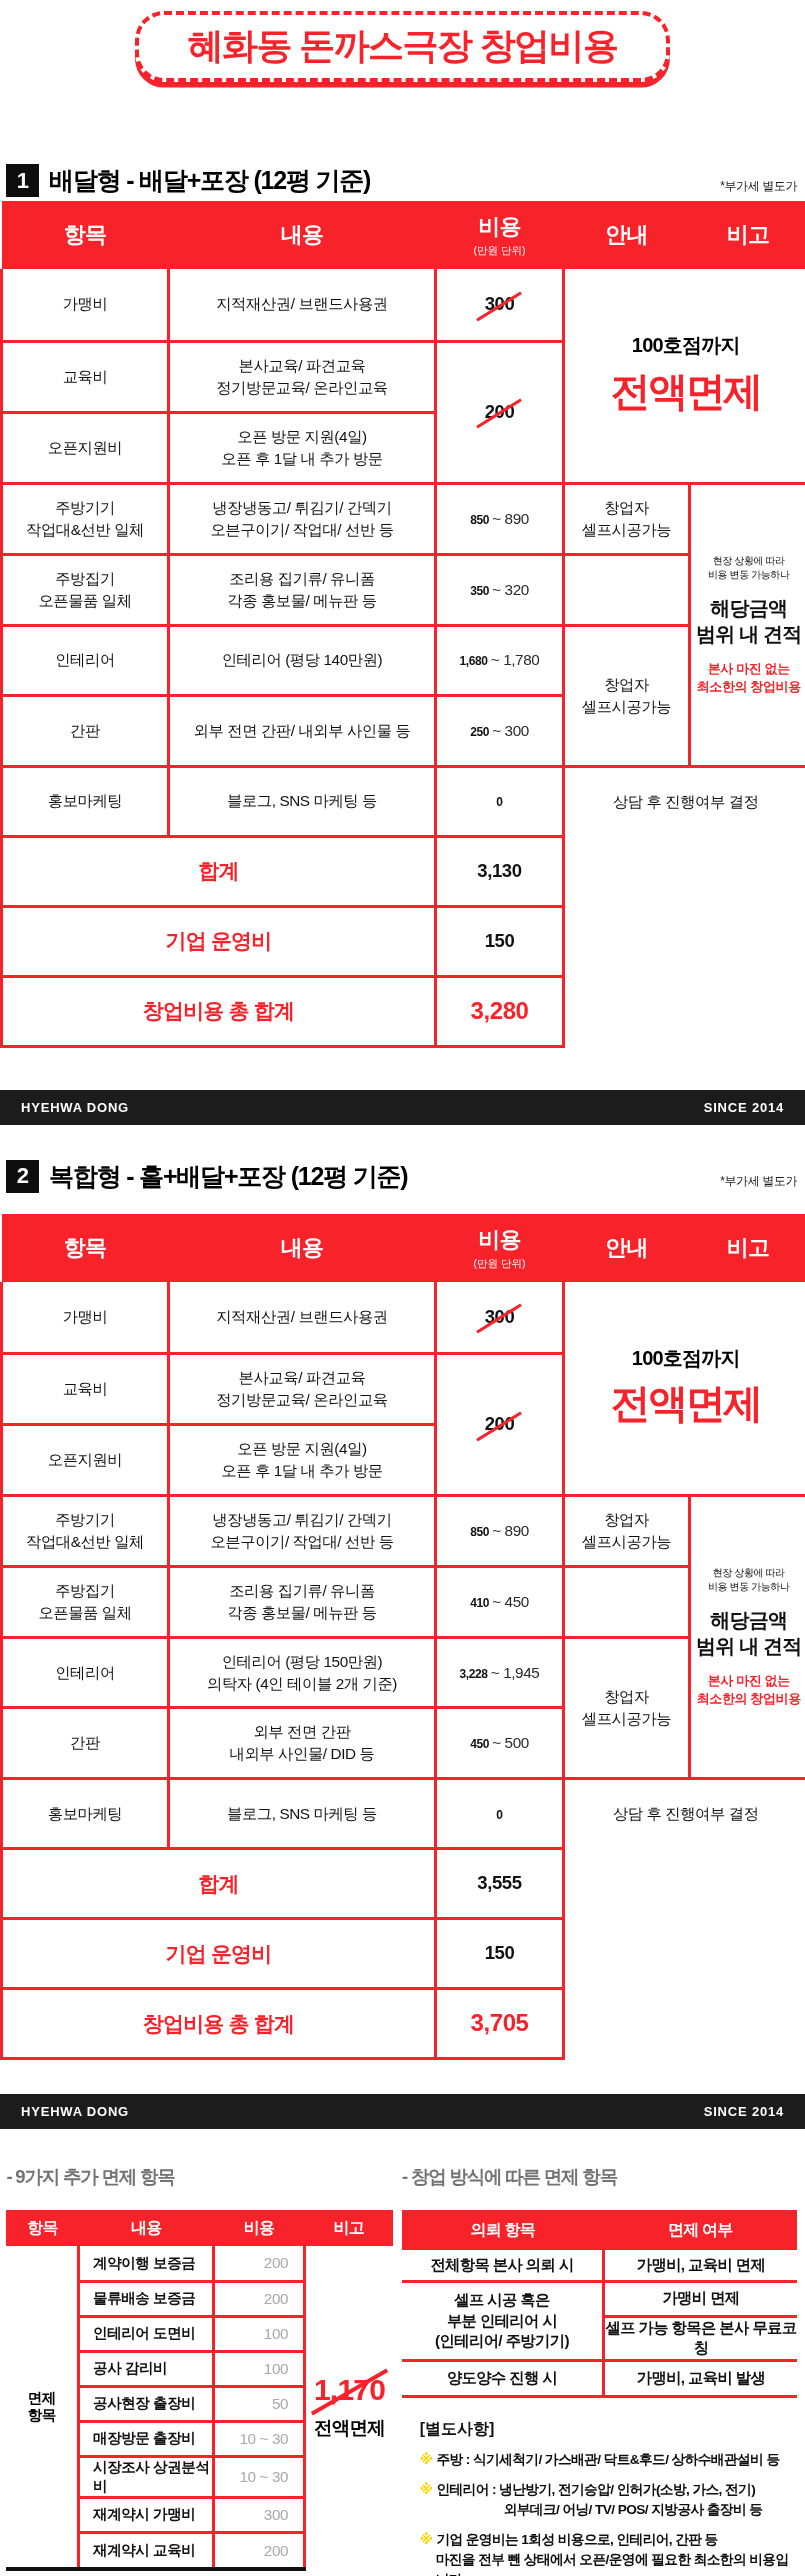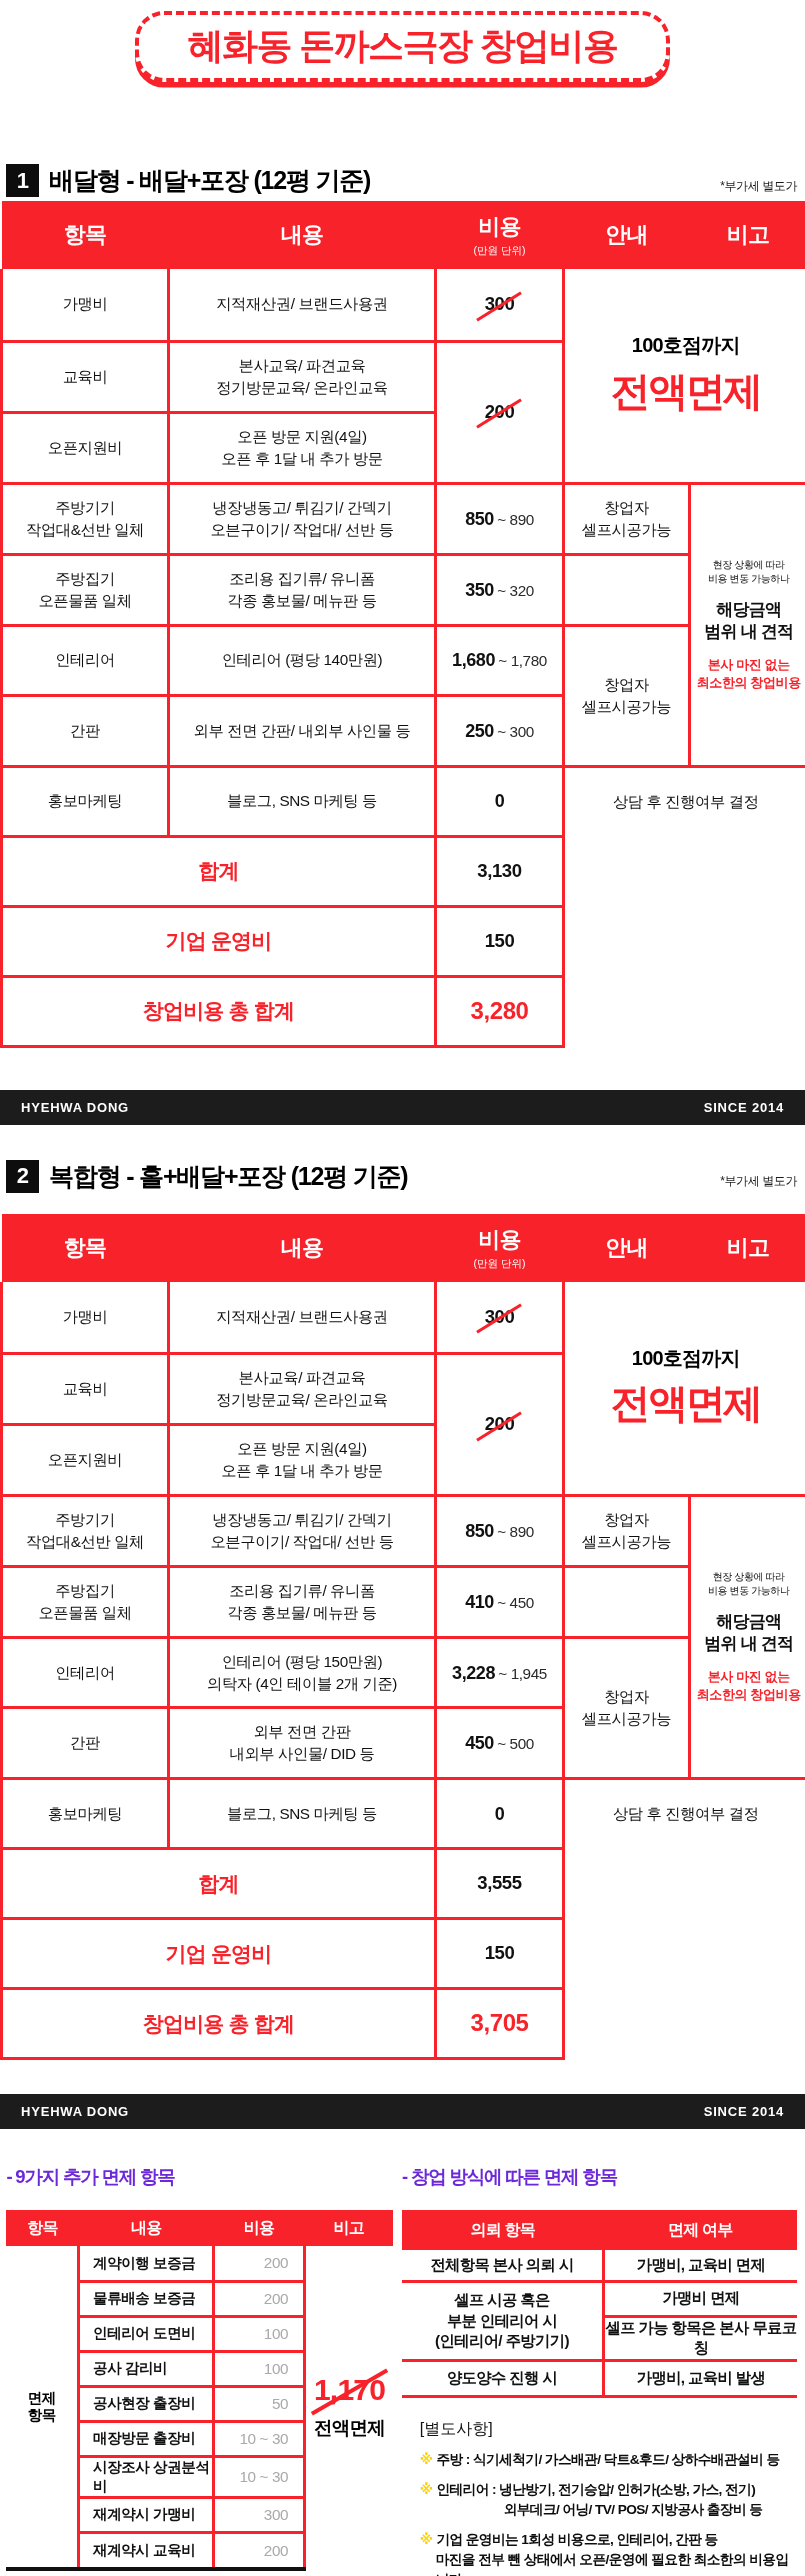--- a/index.html
+++ b/index.html
@@ -37,60 +37,60 @@
   }
   table.main th .unit{display:block;font-size:10.5px;font-weight:400;margin-top:2.4px;letter-spacing:0;}
   table.main td{
     text-align:center;vertical-align:middle;font-size:15.3px;line-height:1.45;color:#111;font-weight:500;letter-spacing:-0.4px;
     background:#fff;
   }
   .bb{border-bottom:3.2px solid var(--red);}
   .br{border-right:3.2px solid var(--red);}
   .bl{border-left:3.2px solid var(--red);}
   tr.h90{height:72px;} tr.h88{height:71px;} tr.h87{height:70px;}
-  .num{font-weight:800;font-size:18px;}
+  .num{font-weight:800;font-size:12px;}
   .num2{font-weight:400;font-size:15.3px;color:#2a2a2a;margin-left:3.2px;}
   .struck{position:relative;display:inline-block;font-weight:800;font-size:18.5px;padding:0 4.8px;}
   .struck::after{content:"";position:absolute;left:-6.4px;right:-6.4px;top:50%;border-top:3.2px solid var(--red);transform:rotate(-32deg);}
   .banner-top{display:block;font-size:20px;font-weight:600;color:#000;letter-spacing:-0.8px;}
   .banner-main{display:block;font-size:40px;font-weight:800;color:var(--red);letter-spacing:-2.4px;margin-top:1.6px;}
   .rnote-sm{display:block;font-size:10px;font-weight:500;line-height:1.4;}
-  .rnote-md{display:block;font-size:17px;font-weight:800;line-height:1.3;margin-top:13px;letter-spacing:-0.8px;}
+  .rnote-md{display:block;font-size:20px;font-weight:800;line-height:1.3;margin-top:13px;letter-spacing:-0.8px;}
   .rnote-red{display:block;font-size:13px;font-weight:700;color:var(--red);line-height:1.4;margin-top:13px;}
   .guide2{display:block;}
   .sum-label{color:var(--red);font-weight:800;font-size:21px;letter-spacing:-0.8px;}
   .sum-val{font-weight:800;font-size:18.5px;}
   .grand-val{font-weight:800;font-size:24px;color:var(--red);}
   
   .brand-bar{height:35px;background:var(--dark);display:flex;align-items:center;justify-content:space-between;
     padding:0 21px;color:#fff;font-size:13px;font-weight:700;letter-spacing:0.8px;}
   .brand-bar.first{margin-top:42px;}
   .brand-bar.second{margin-top:34px;}
   
   .bottom{display:flex;justify-content:space-between;margin-top:35px;padding:0 8px 0 6.4px;}
   .b-col-left{width:387px;}
   .b-col-right{width:395px;}
-  .b-title{font-size:18.5px;font-weight:800;letter-spacing:-1.2px;margin-bottom:21px;color:#6d28d9;}
+  .b-title{font-size:18.5px;font-weight:800;letter-spacing:-1.2px;margin-bottom:21px;color:#737373;}
   table.bl-table{width:387px;border-collapse:collapse;table-layout:fixed;}
   table.bl-table th{background:var(--red);color:#fff;height:36px;font-size:16px;font-weight:800;letter-spacing:-0.8px;}
   table.bl-table td{height:35px;vertical-align:middle;font-size:14.5px;letter-spacing:-0.4px;}
   table.bl-table td.c-content{text-align:left;padding-left:13px;font-weight:600;}
   table.bl-table td.c-cost{text-align:right;padding-right:14.5px;color:var(--gray);font-size:15.3px;font-weight:500;}
   td.side-cell{font-size:32px;font-weight:800;letter-spacing:-1.6px;text-align:center;line-height:1.15;color:#000;}
   td.bnote-cell{text-align:center;}
   .struck-big{position:relative;display:inline-block;font-size:30px;font-weight:800;color:var(--red);letter-spacing:-0.8px;padding:0 3.2px;}
   .struck-big::after{content:"";position:absolute;left:-4.8px;right:-4.8px;top:50%;border-top:4px solid var(--red);transform:rotate(-30deg);}
   .exempt-all{display:block;font-size:18.5px;font-weight:800;color:#000;margin-top:8px;letter-spacing:-0.8px;}
   .blackline{width:300px;height:4px;background:#111;}
   table.br-table{width:395px;border-collapse:collapse;table-layout:fixed;}
   table.br-table th{background:var(--red);color:#fff;height:40px;font-size:16px;font-weight:800;letter-spacing:-0.8px;}
   table.br-table td{vertical-align:middle;text-align:center;font-size:15.3px;font-weight:700;letter-spacing:-0.6px;line-height:1.35;}
   tr.h38{height:31px;} tr.h44{height:35px;} tr.h45{height:36px;}
   .notes{margin-top:21px;padding-left:17.7px;}
-  .notes-head{font-size:16px;font-weight:400;margin-bottom:9.7px;}
+  .notes-head{font-size:16px;font-weight:700;margin-bottom:9.7px;}
   .note-item{font-size:13.7px;font-weight:700;line-height:1.45;margin-bottom:10.5px;color:#0d0d0d;letter-spacing:-0.6px;}
   .star{color:var(--yellow);margin-right:4px;font-weight:800;}
   .note-indent{display:block;padding-left:84px;}
   .note-indent2{display:block;padding-left:16px;}
 </style>
 </head>
 <body>
 
 <div class="title-box">
   <span class="t">혜화동 돈까스극장 창업비용</span>

